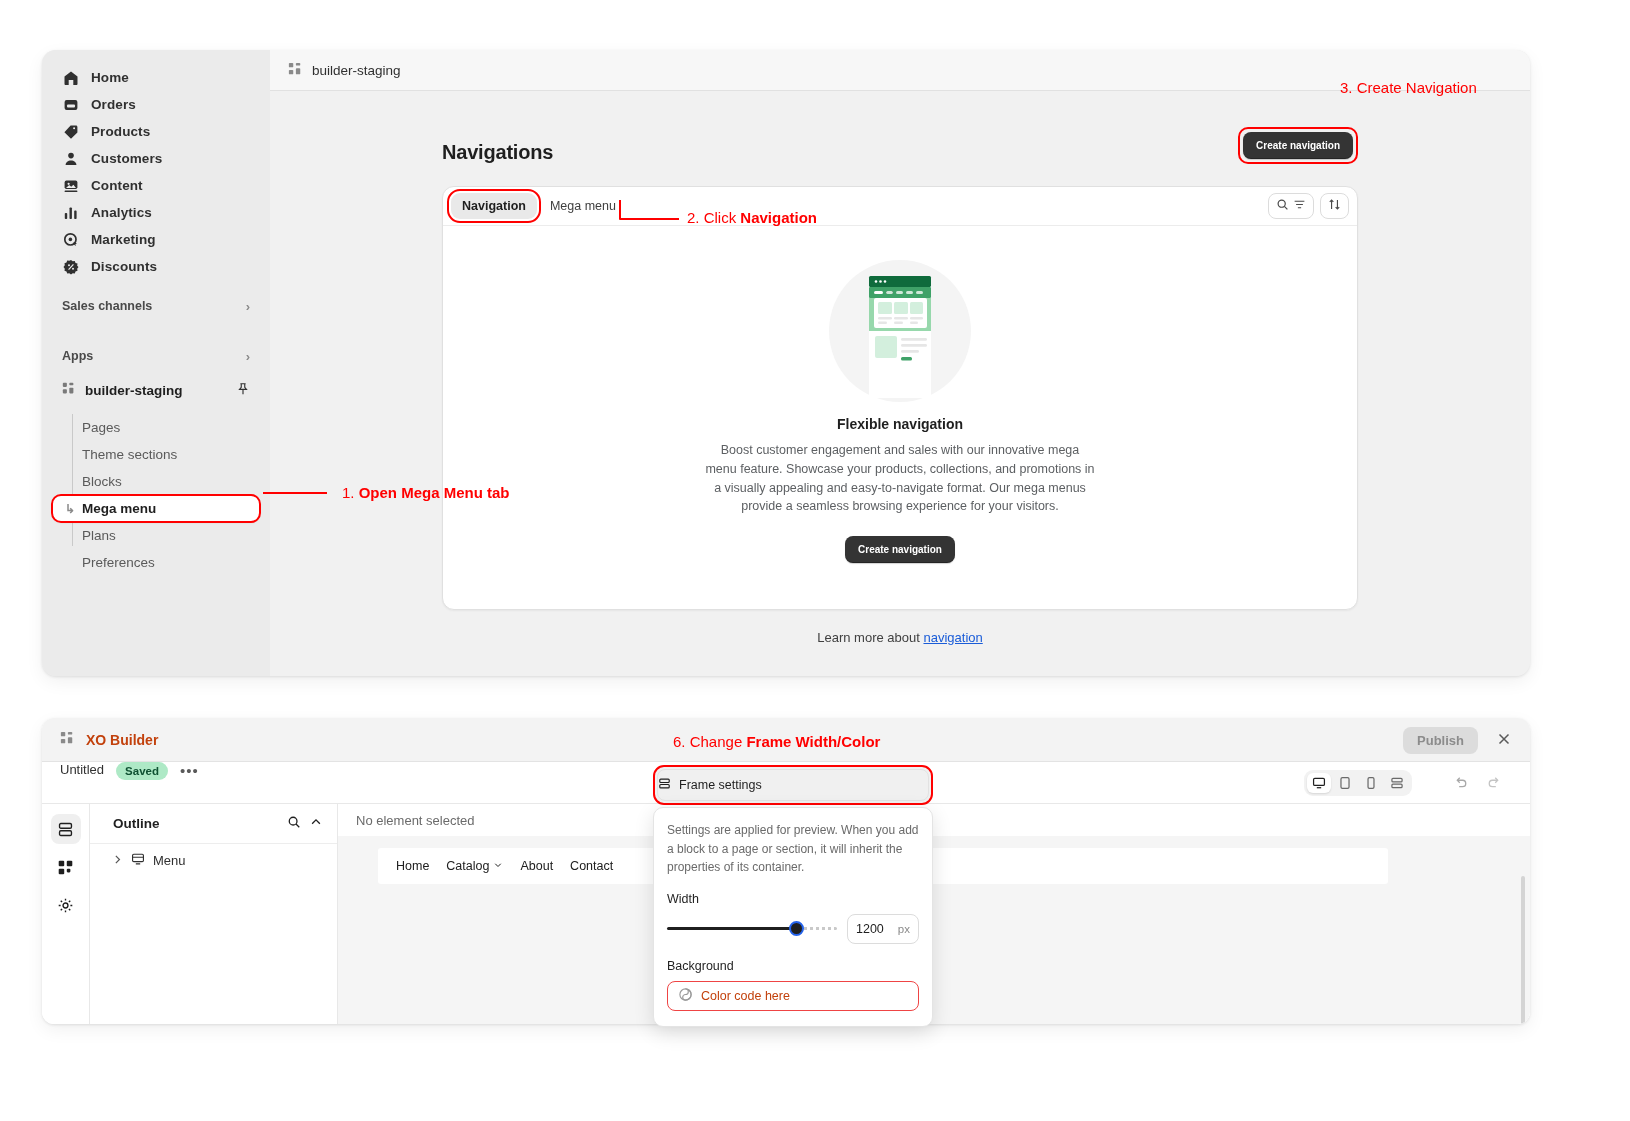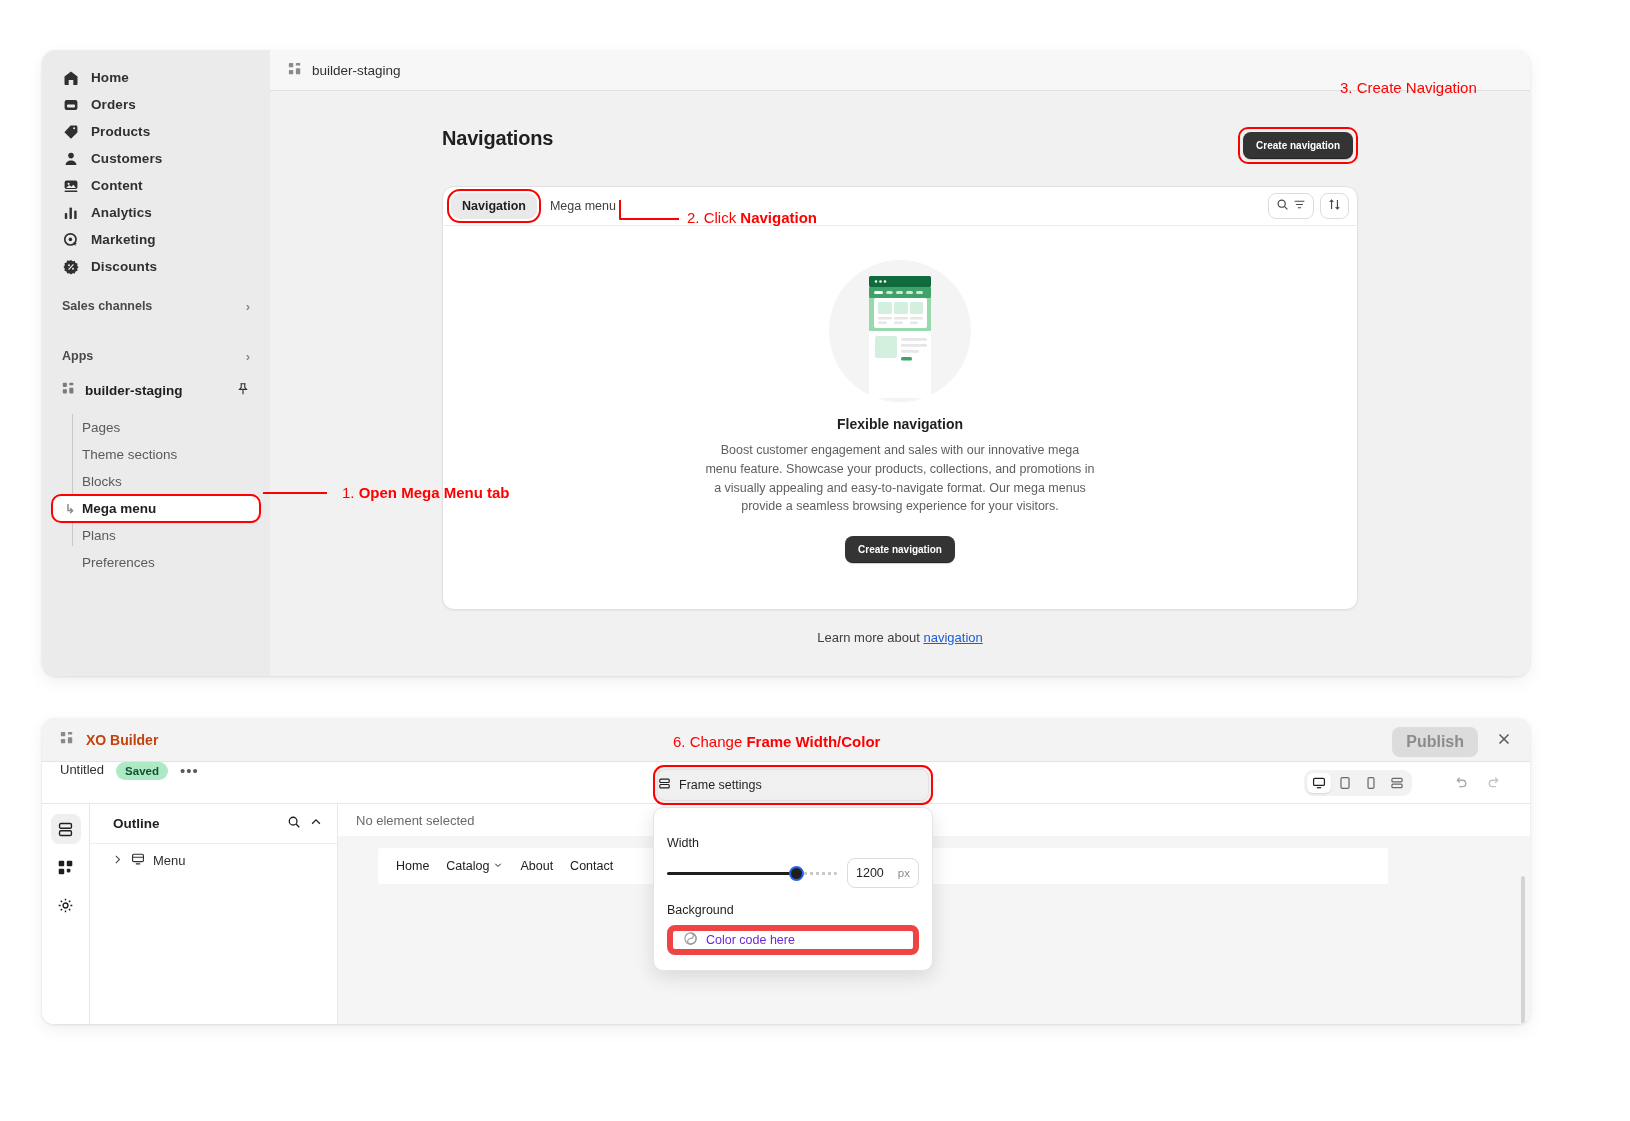--- a/index.html
+++ b/index.html
@@ -78,21 +78,21 @@
   .topbar {
     height: 41px; display: flex; align-items: center; gap: 10px;
     padding: 0 18px; background: #f7f7f7;
     border-bottom: 1px solid #e1e1e1;
     font-size: 13.5px; color: #303030;
   }
   .content-scroll { position: absolute; top: 41px; left: 0; right: 0; bottom: 0; overflow: hidden; }
 
   .page-head {
     width: 916px; margin: 36px auto 0 auto;
-    display: flex; align-items: flex-start; justify-content: space-between;
+    display: flex; align-items: flex-end; justify-content: space-between;
   }
   .page-title { font-size: 20px; font-weight: 700; color: #1f1f1f; letter-spacing: -.2px; }
   .btn-dark {
     background: #343434; color: #fff; font-size: 10px; font-weight: 600;
     border: none; border-radius: 8px; padding: 8px 13px; cursor: pointer;
     box-shadow: inset 0 -1px 0 rgba(0,0,0,.3), 0 1px 1px rgba(0,0,0,.18);
   }
   .hl-box {
     border: 2px solid #ff0000; border-radius: 10px; padding: 3px;
     display: inline-block; background: transparent;
@@ -153,21 +153,21 @@
     overflow: hidden;
   }
   .b-top {
     height: 44px; background: #f3f3f3; border-bottom: 1px solid #e3e3e3;
     display: flex; align-items: center; padding: 0 18px; gap: 12px;
     position: relative;
   }
   .b-title { font-size: 14px; font-weight: 700; color: #c2410c; }
   .b-publish {
     position: absolute; right: 52px; top: 9px;
-    background: #dcdcdc; color: #8c8c8c; font-size: 16px; font-weight: 600;
+    background: #dcdcdc; color: #8c8c8c; font-size: 13px; font-weight: 600;
     border: none; border-radius: 8px; padding: 6px 14px; cursor: default;
   }
   .b-close { position: absolute; right: 18px; top: 13px; color: #5a5a5a; cursor: pointer; }
 
   .b-sub {
     height: 42px; border-bottom: 1px solid #e8e8e8; background: #fff;
     display: flex; align-items: flex-start; padding: 0 18px; gap: 12px;
     position: relative;
   }
   .b-untitled { font-size: 13px; color: #303030; }
@@ -238,23 +238,23 @@
     position: absolute; left: 72%; width: 15px; height: 15px; border-radius: 50%;
     background: #1f1f1f; border: 2px solid #2563eb; cursor: pointer;
   }
   .num-box {
     width: 72px; height: 30px; border: 1px solid #dcdcdc; border-radius: 8px;
     display: flex; align-items: center; justify-content: space-between; padding: 0 8px;
     font-size: 12.5px; color: #1f1f1f;
   }
   .num-box .u { color: #8a8a8a; font-size: 11.5px; }
   .color-box {
-    height: 30px; border: 6px solid #ef4444; border-radius: 8px;
+    height: 30px; border: 1px solid #ef4444; border-radius: 8px;
     display: flex; align-items: center; gap: 8px; padding: 0 10px;
-    font-size: 12.5px; color: #6d28d9;
+    font-size: 12.5px; color: #c2410c;
   }
 </style>
 </head>
 <body>
 
 <div class="win-top">
 
   <div class="sidebar">
 
     <div class="nav-item">
@@ -620,20 +620,21 @@
   <div class="fs-btn-ring">
     <div class="fs-btn">
       <span><svg width="13" height="13" viewBox="0 0 16 16" fill="none" stroke="#1f1f1f" stroke-width="1.4">
             <rect x="2.2" y="2.6" width="11.6" height="4.2" rx="1.2"></rect>
             <rect x="2.2" y="9.2" width="11.6" height="4.2" rx="1.2"></rect>
           </svg></span>
       <span>Frame settings</span>
     </div>
   </div>
   <div class="fs-pop">
+    <div class="fs-desc">Settings are applied for preview. When you add a block to a page or section, it will inherit the properties of its container.</div>
     <div class="fs-label">Width</div>
     <div class="fs-row">
       <div class="slider">
         <div class="track-on"></div>
         <div class="track-off"></div>
         <div class="knob"></div>
       </div>
       <div class="num-box">
         <span>1200</span>
         <span class="u">px</span>

